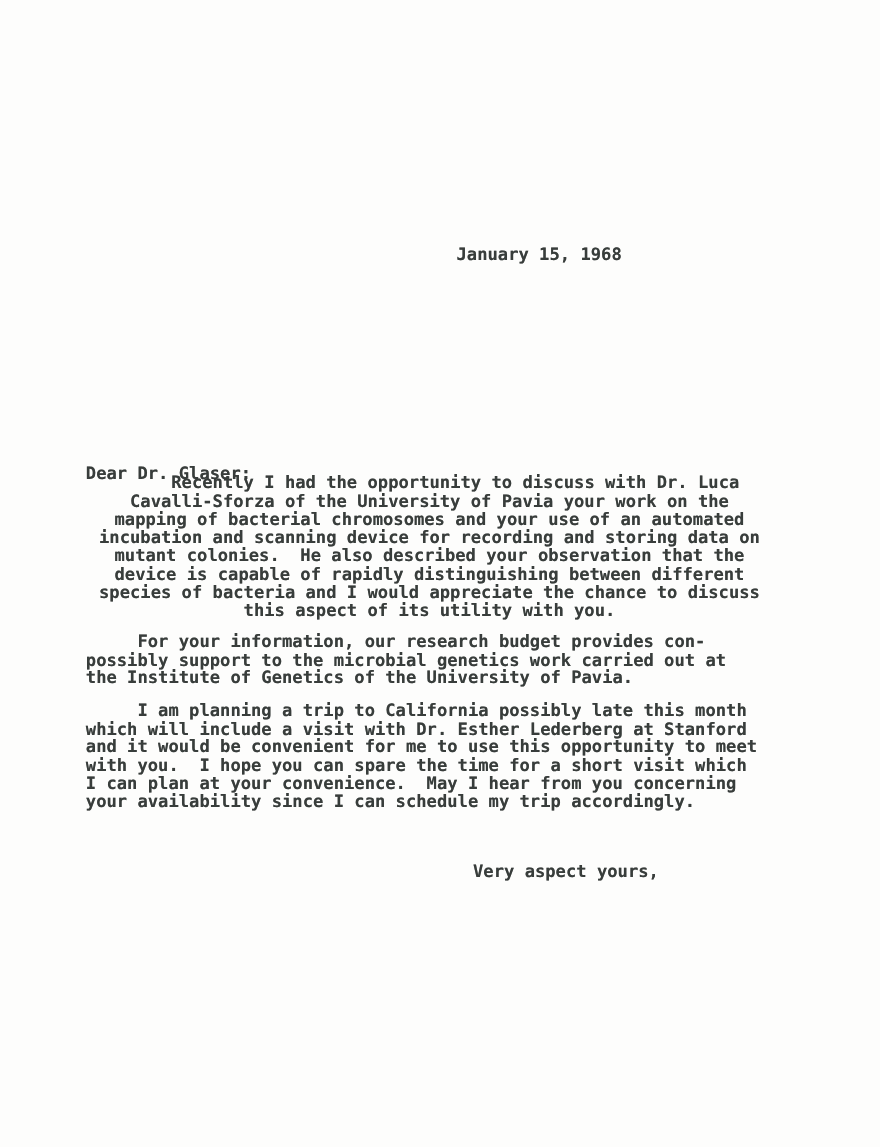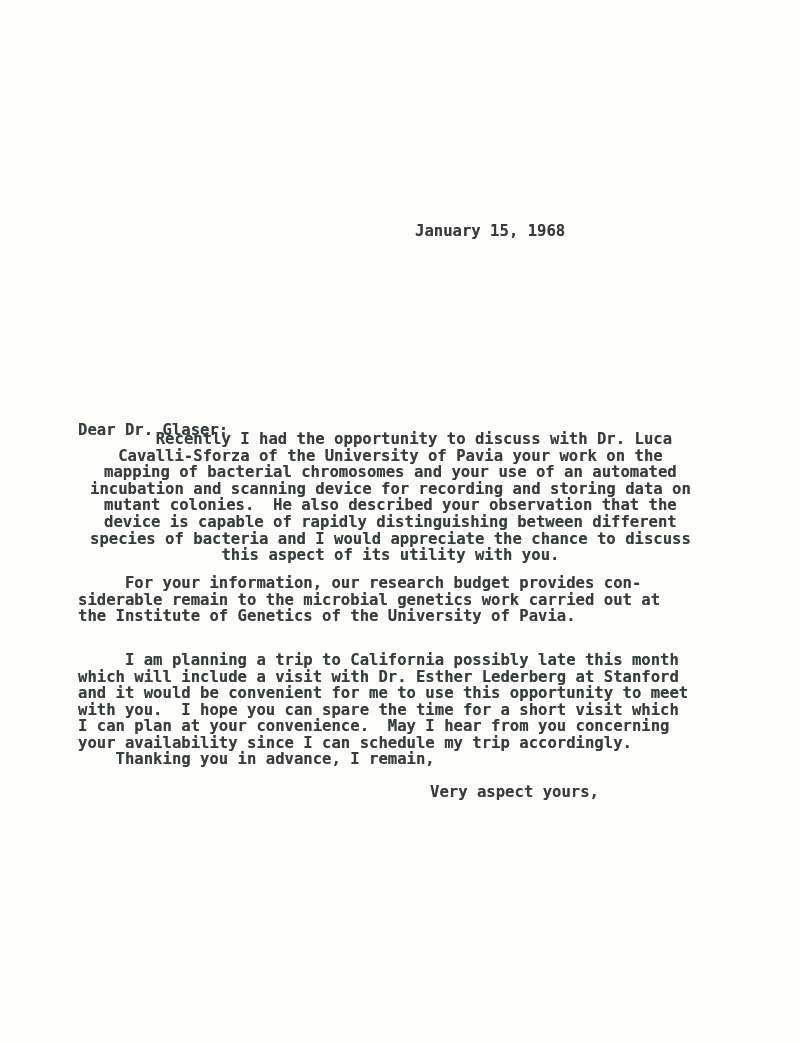--- a/index.html
+++ b/index.html
@@ -30,21 +30,21 @@
     font-weight: 700;
     color: #383d3b;
     letter-spacing: 0px;
     text-shadow: 0 0 0.6px rgba(56,61,59,0.55);
   }
   .b-date      { left: 415px; top: 223px; }
   .b-recipient { left: 78px;  top: 315px; }
   .b-salute    { left: 78px;  top: 422px; }
   .b-para1     { left: 90px;  top: 431px; text-align: center; }
   .b-para2     { left: 78px;  top: 575px; }
-  .b-para3     { left: 78px;  top: 638px; margin-top: 14px; }
+  .b-para3     { left: 78px;  top: 638px; }
   .b-thanks    { left: 78px;  top: 751px; }
   .b-closing   { left: 430px; top: 784px; }
   .b-sig       { left: 430px; top: 848px; }
 </style>
 </head>
 <body>
 
 <div class="page">
   <div class="tblock b-date">January 15, 1968</div>
 
@@ -54,27 +54,26 @@
   <div class="tblock b-para1">     Recently I had the opportunity to discuss with Dr. Luca
 Cavalli-Sforza of the University of Pavia your work on the
 mapping of bacterial chromosomes and your use of an automated
 incubation and scanning device for recording and storing data on
 mutant colonies.  He also described your observation that the
 device is capable of rapidly distinguishing between different
 species of bacteria and I would appreciate the chance to discuss
 this aspect of its utility with you.</div>
 
   <div class="tblock b-para2">     For your information, our research budget provides con-
-siderable remain to the microbial genetics work carried out at
+possibly support to the microbial genetics work carried out at
 the Institute of Genetics of the University of Pavia.</div>
 
   <div class="tblock b-para3">     I am planning a trip to California possibly late this month
 which will include a visit with Dr. Esther Lederberg at Stanford
 and it would be convenient for me to use this opportunity to meet
 with you.  I hope you can spare the time for a short visit which
 I can plan at your convenience.  May I hear from you concerning
 your availability since I can schedule my trip accordingly.</div>
 
-  <div class="tblock b-thanks">    Thanking you in advance, I remain,</div>
 
   <div class="tblock b-closing">Very aspect yours,</div>
 
 </div>
 
 </body></html>

